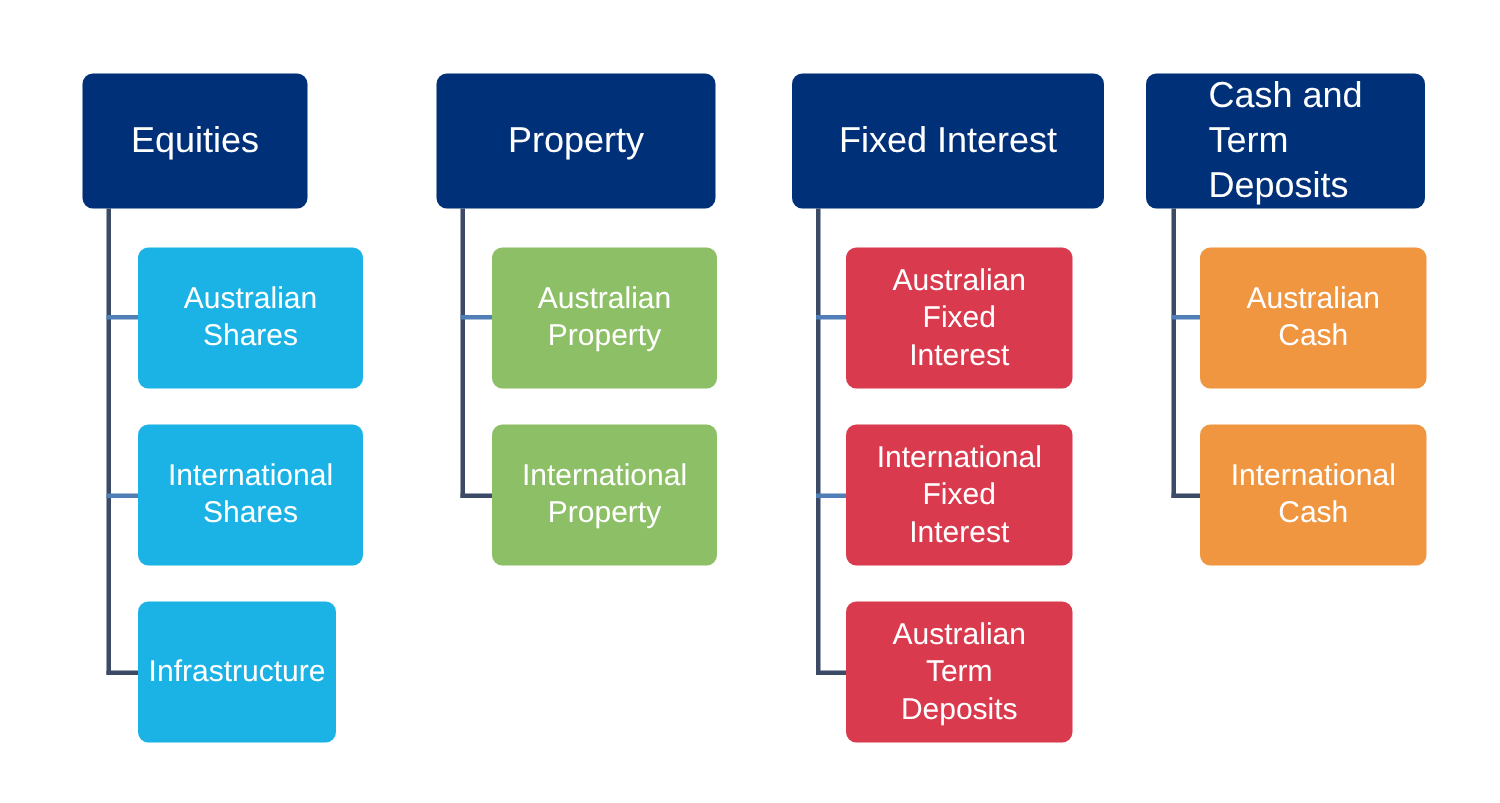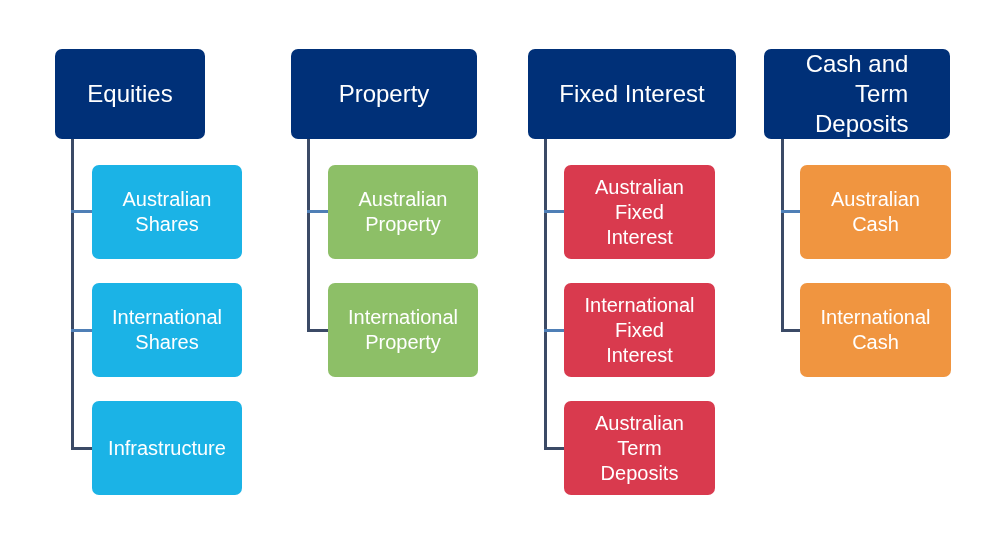--- a/index.html
+++ b/index.html
@@ -22,21 +22,21 @@
     .header {
       position: absolute;
       top: 49px;
       height: 90px;
       border-radius: 7px;
       background: #003078;
       color: #ffffff;
       display: flex;
       align-items: center;
       justify-content: center;
-      text-align: right;
+      text-align: left;
       font-size: 24px;
       line-height: 30px;
       box-sizing: border-box;
       padding: 0 4px;
     }
     .vline {
       position: absolute;
       width: 3px;
       background: #3b4a66;
       top: 139px;
@@ -80,21 +80,21 @@
   <div class="hline" style="left:71px;top:329px;width:21px;"></div>
   <div class="hline last" style="left:71px;top:447px;width:21px;"></div>
   <div class="child" style="left:92px;top:165px;width:150px;background:#1bb3e6;">
     <span>Australian
 Shares</span>
   </div>
   <div class="child" style="left:92px;top:283px;width:150px;background:#1bb3e6;">
     <span>International
 Shares</span>
   </div>
-  <div class="child" style="left:92px;top:401px;width:150px;background:#1bb3e6;">
+  <div class="child" style="left:92px;top:401px;width:132px;background:#1bb3e6;">
     <span>Infrastructure</span>
   </div>
 </div>
 
 <div class="column">
   <div class="header" style="left:291px;width:186px;">
     <span class="header-text">Property</span>
   </div>
   <div class="vline" style="left:307px;height:193px;"></div>
   <div class="hline" style="left:307px;top:210px;width:21px;"></div>

